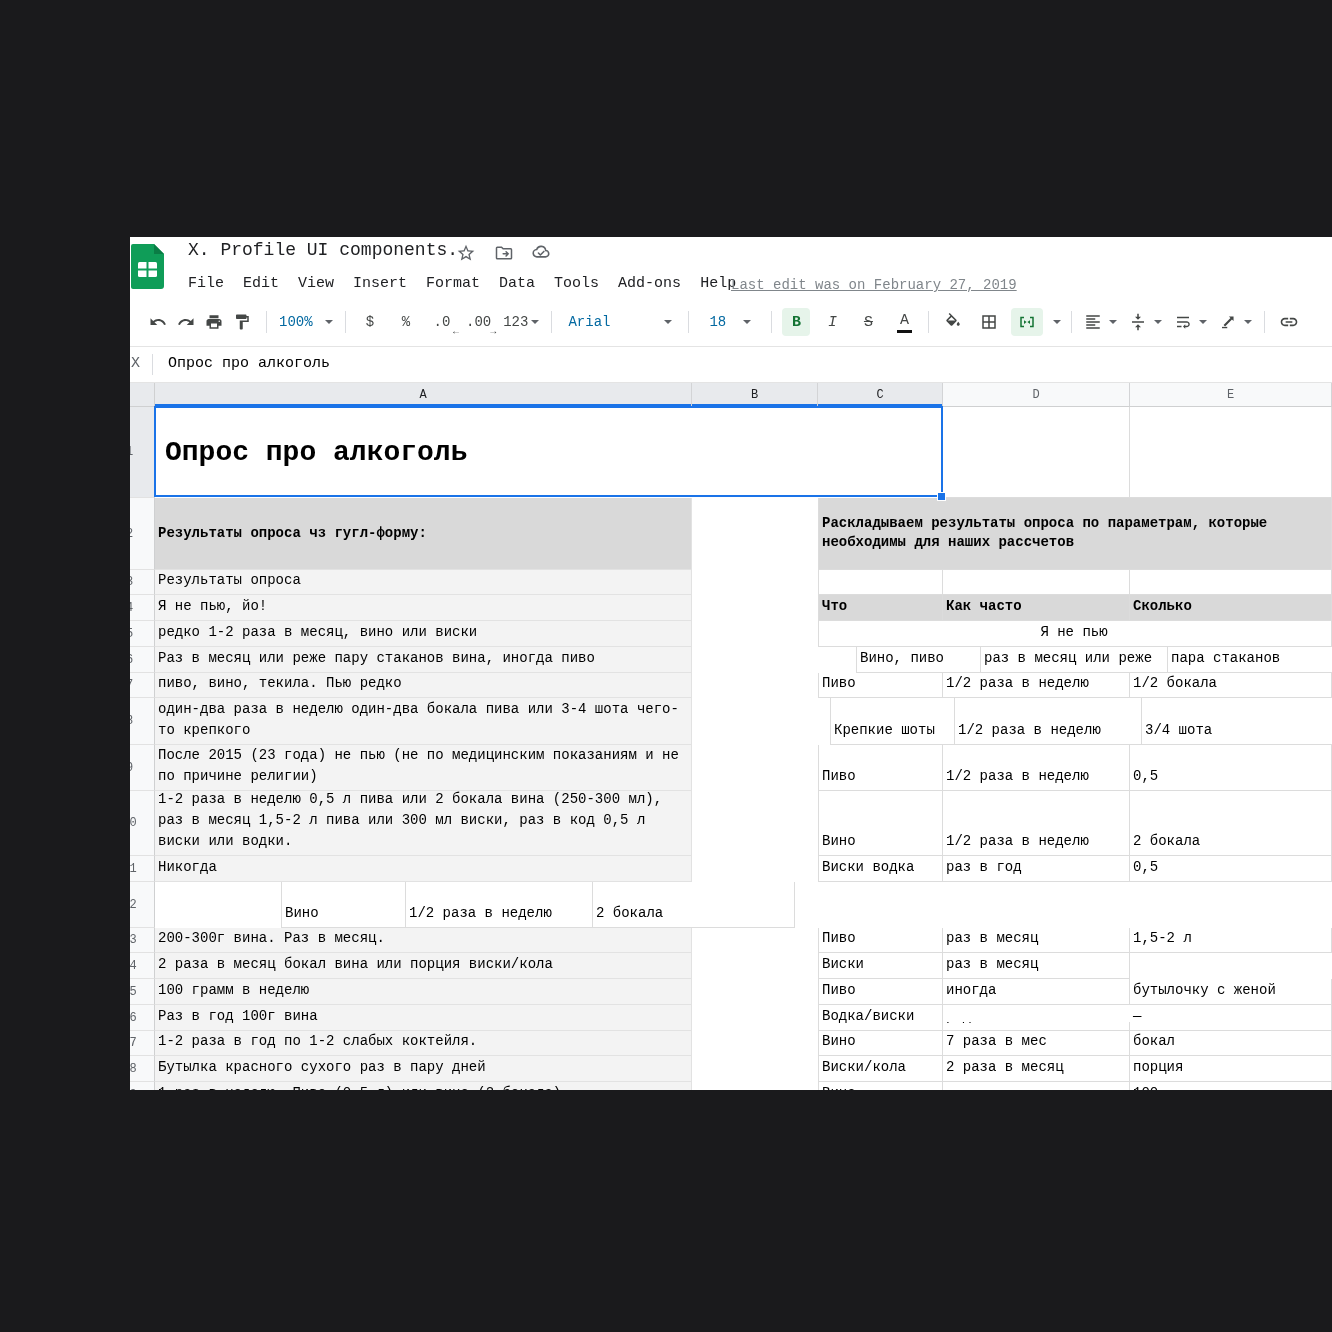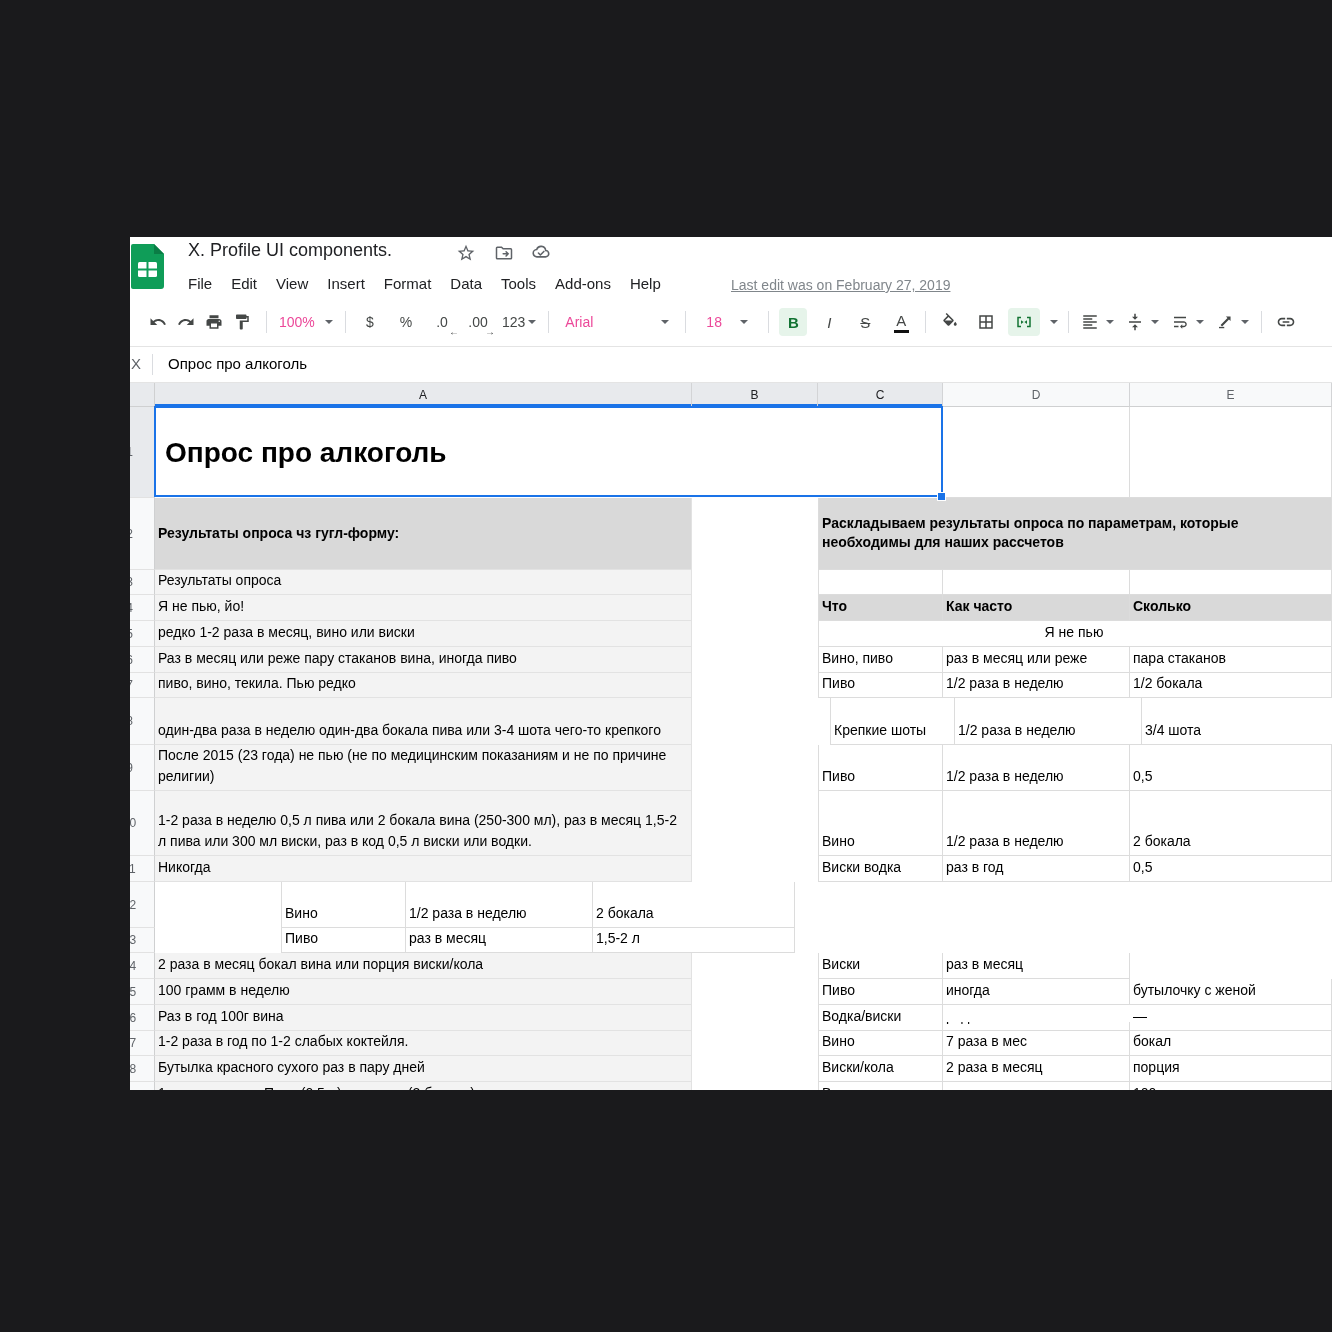--- a/index.html
+++ b/index.html
@@ -1,37 +1,37 @@
 <!DOCTYPE html>
 <html><head>
 <meta charset="utf-8">
 <style>
   html,body{margin:0;padding:0;}
   body{width:1332px;height:1332px;background:#1a1a1c;position:relative;overflow:hidden;
        font-family:"Liberation Sans","DejaVu Sans",sans-serif;}
-  .window{position:absolute;left:130px;top:237px;width:1202px;height:853px;background:#fff;overflow:hidden;}
+  .window{position:absolute;left:130px;top:237px;width:1202px;height:853px;background:#fff;overflow:hidden;font-family:Liberation Mono, monospace;}
 
   
   .chrome{position:absolute;top:0;left:0;right:0;height:61px;border-bottom:1px solid #e4e4e4;background:#fff;}
   .logo{position:absolute;left:1px;top:7px;width:33px;height:45px;}
   .doc-title{position:absolute;left:58px;top:3px;font-size:18px;color:#202124;white-space:nowrap;}
   .tb-icons{position:absolute;left:325px;top:5px;display:flex;gap:17px;align-items:center;color:#5f6368;}
   .tb-icons .ib{width:21px;height:21px;display:flex;align-items:center;justify-content:center;}
   .menu{position:absolute;left:58px;top:38px;display:flex;gap:19px;font-size:15px;color:#202124;}
   .menu span{cursor:default;}
   .lastedit{position:absolute;left:601px;top:40px;font-size:14px;color:#80868b;text-decoration:underline;white-space:nowrap;}
 
   
   .toolbar{position:absolute;top:61px;left:0;right:0;height:48px;border-bottom:1px solid #e4e4e4;
            display:flex;align-items:center;padding-left:14px;background:#fff;white-space:nowrap;}
   .tbtn{display:flex;align-items:center;justify-content:center;height:28px;min-width:28px;border:none;background:transparent;
         color:#444746;font-family:inherit;font-size:14px;padding:0 2px;border-radius:4px;position:relative;}
   .tdiv{width:1px;height:22px;background:#dadce0;margin:0 10px;flex:0 0 auto;}
   .caret{width:0;height:0;border-left:4px solid transparent;border-right:4px solid transparent;border-top:4px solid #5f6368;margin-left:7px;display:inline-block;}
-  .ttext{font-size:14px;color:#ec4899;}
+  .ttext{font-size:14px;color:#0369a1;}
   .decbtn small{position:absolute;bottom:-1px;right:-3px;font-size:10px;color:#444746;}
   .bold-btn{background:#e6f4ea;color:#137333;font-weight:bold;font-size:15px;width:26px;}
   .italic-btn{font-style:italic;font-size:15px;width:26px;}
   .strike-btn{text-decoration:line-through;font-size:15px;width:26px;}
   .color-btn{width:26px;font-size:15px;flex-direction:column;}
   .color-btn .bar{width:15px;height:3px;background:#111;margin-top:1px;}
   .merge-btn{background:#e6f4ea;width:32px;}
   .grp{display:flex;align-items:center;gap:8px;}
   svg{display:block;}
 
@@ -321,21 +321,21 @@
           </div>
         </div>
         <div class="row" style="height: 26px;">
           <div class="rowhead">
             <span class="rownum">6</span>
           </div>
           <div class="cell a-cell" style="width: 537px;">
             <span class="ct">Раз в месяц или реже пару стаканов вина, иногда пиво</span>
           </div>
           <div class="cell b-cell" style="width: 126px;"></div>
-          <div class="cell t-cell t-first" style="width: 125px;">
+          <div class="cell t-cell t-first" style="width: 125px; margin-left: 38px;">
             <span class="ct">Вино, пиво</span>
           </div>
           <div class="cell t-cell" style="width: 187px;">
             <span class="ct">раз в месяц или реже</span>
           </div>
           <div class="cell t-cell" style="width: 202px;">
             <span class="ct">пара стаканов</span>
           </div>
         </div>
         <div class="row" style="height: 25px;">
@@ -439,20 +439,23 @@
           <div class="cell t-cell" style="width: 187px;">
             <span class="ct">1/2 раза в неделю</span>
           </div>
           <div class="cell t-cell" style="width: 202px;">
             <span class="ct">2 бокала</span>
           </div>
         </div>
         <div class="row" style="height: 25px;">
           <div class="rowhead">
             <span class="rownum">13</span>
+          </div>
+          <div class="cell a-cell" style="width: 537px;">
+            <span class="ct">200-300г вина. Раз в месяц.</span>
           </div>
           <div class="cell b-cell" style="width: 126px;"></div>
           <div class="cell t-cell t-first" style="width: 125px;">
             <span class="ct">Пиво</span>
           </div>
           <div class="cell t-cell" style="width: 187px;">
             <span class="ct">раз в месяц</span>
           </div>
           <div class="cell t-cell" style="width: 202px;">
             <span class="ct">1,5-2 л</span>

